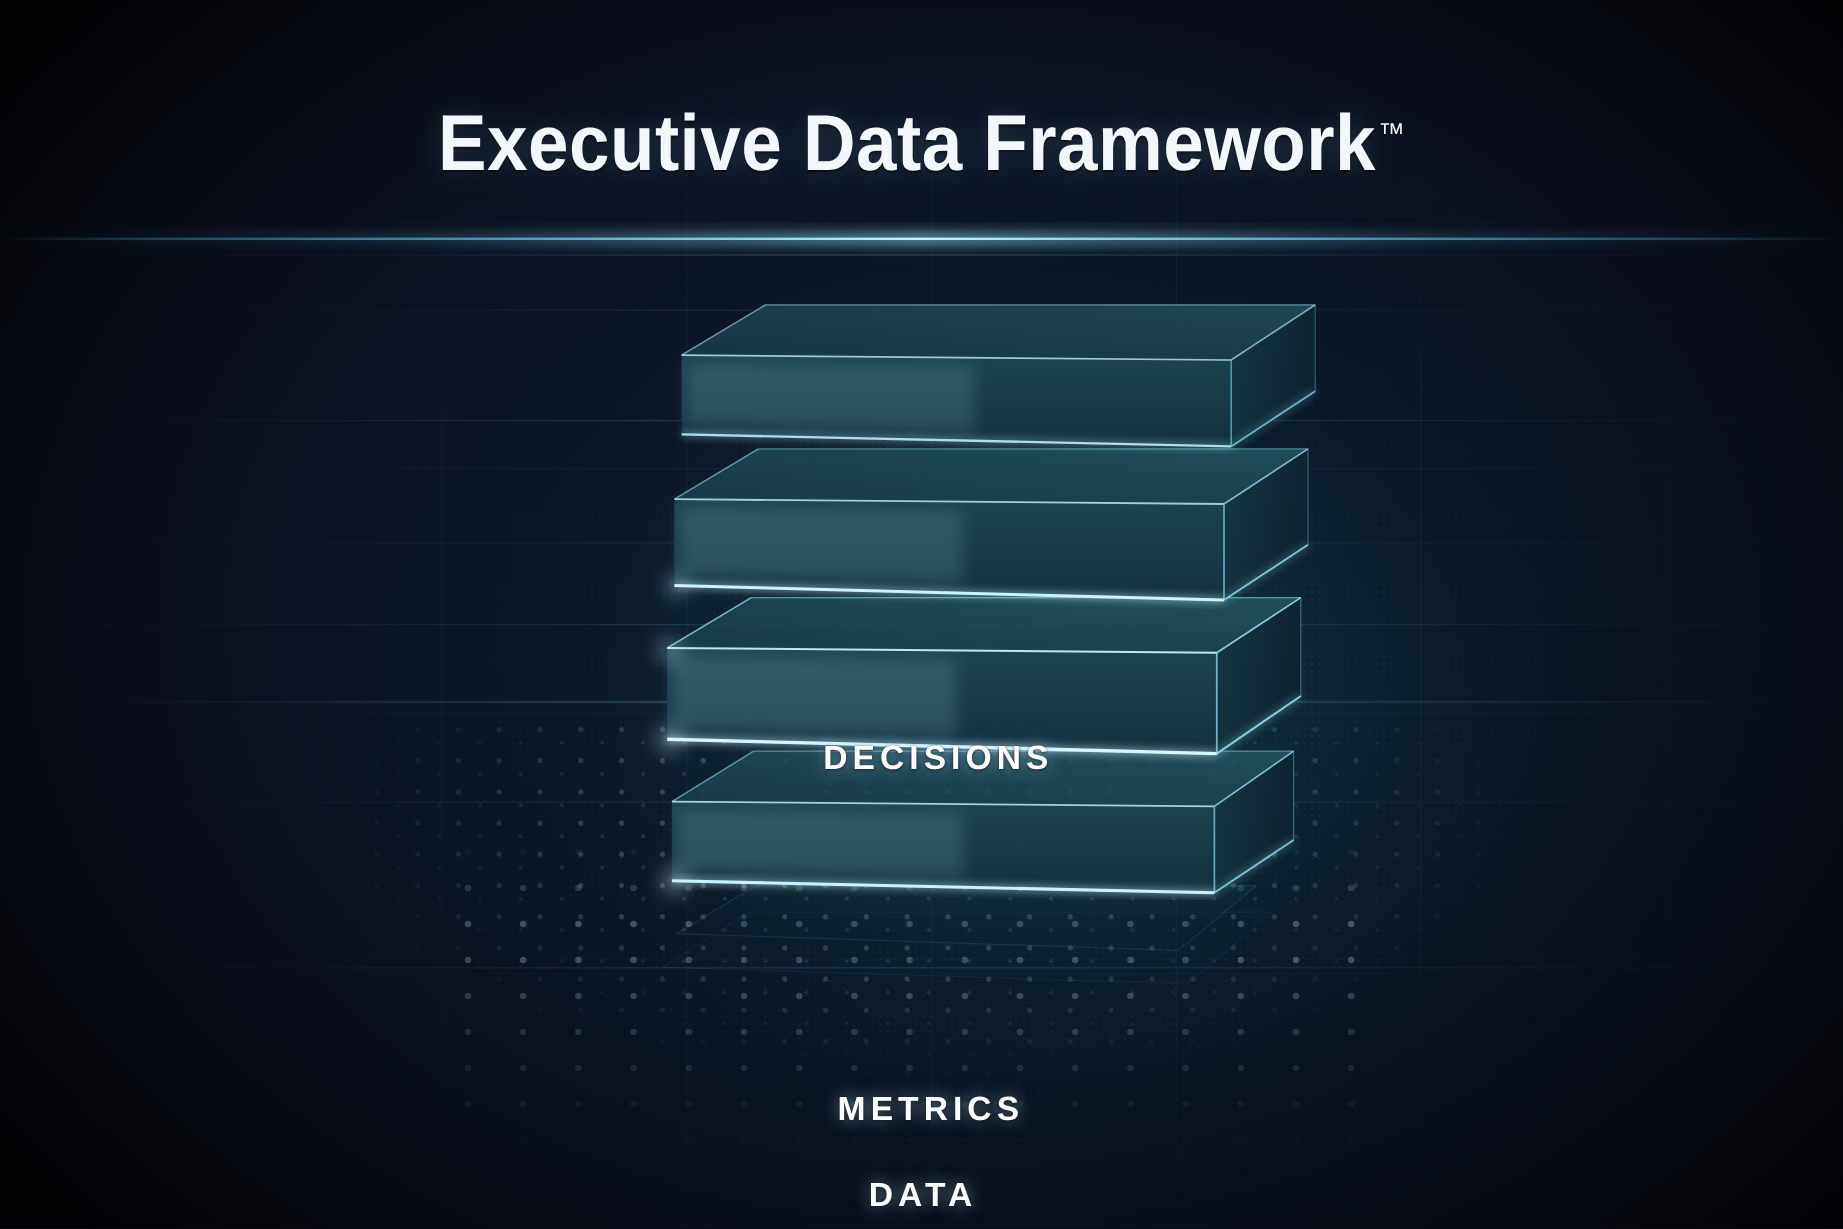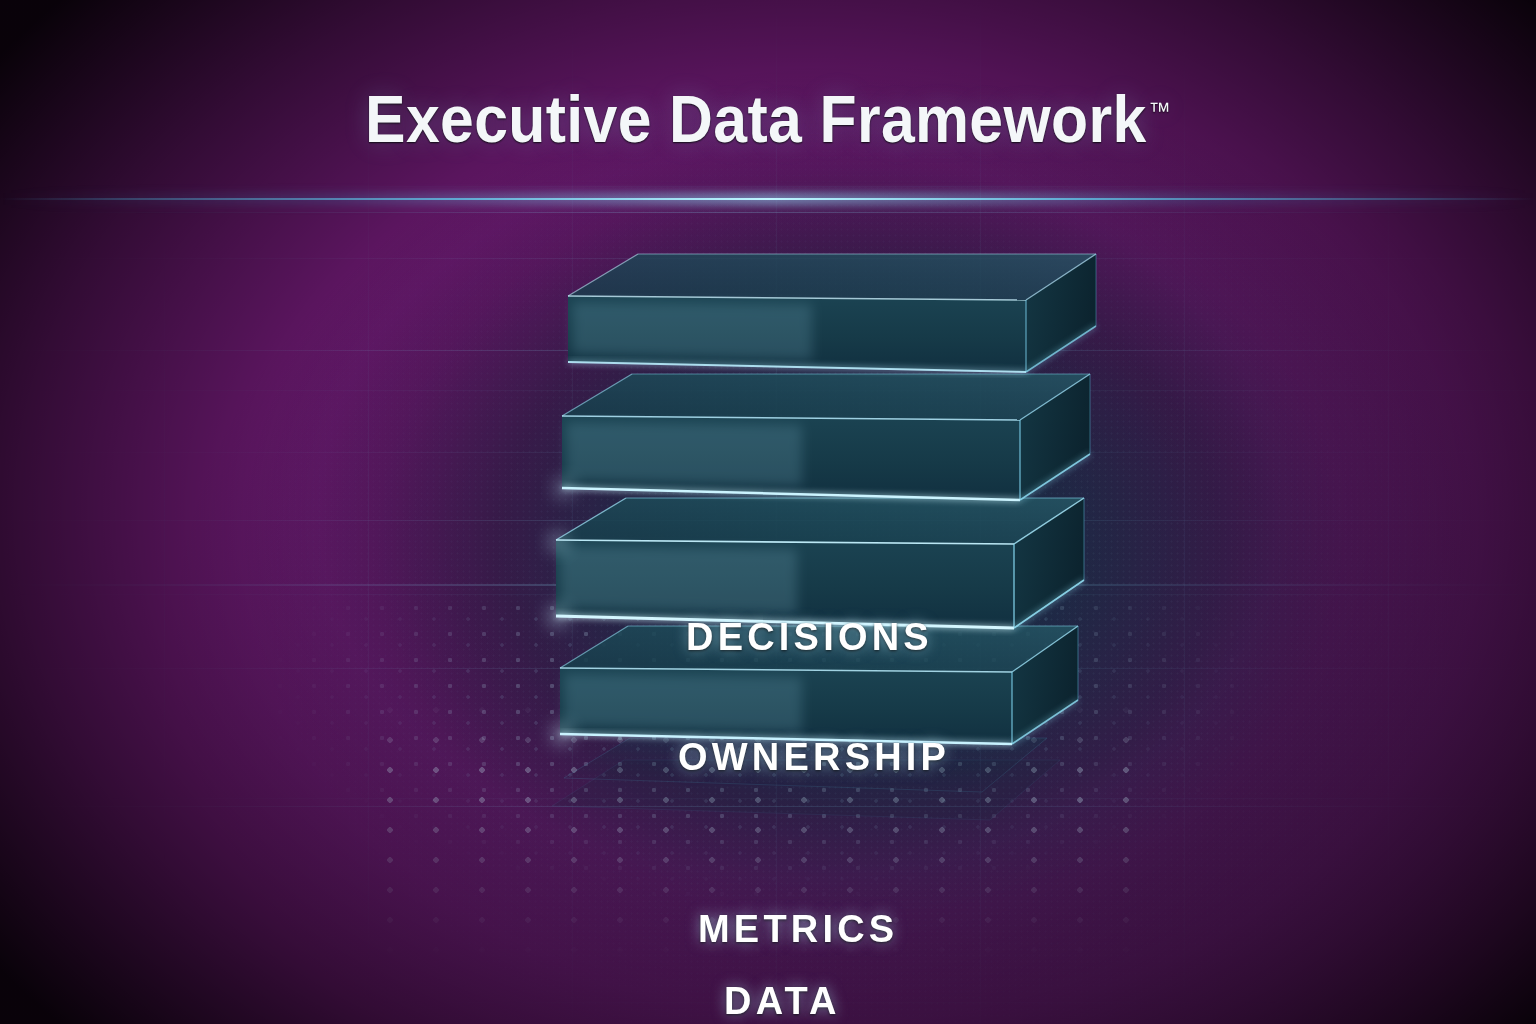--- a/index.html
+++ b/index.html
@@ -8,21 +8,21 @@
   html, body {
     width:1536px; height:1024px;
     background:#000000;
     overflow:hidden;
     font-family:"Liberation Sans", sans-serif;
   }
 
   #stage {
     position:relative;
     width:1536px; height:1024px;
-    background:#701a75;
+    background:#0f172a;
     overflow:hidden;
   }
 
   
 
   
   .bg-haze {
     position:absolute; inset:0;
     background:
       radial-gradient(ellipse 620px 480px at 56% 53%,
@@ -175,21 +175,21 @@
     position:absolute;
     left:512px; top:268px;
     width:620px; height:560px;
     z-index:15;
   }
   .stack svg { display:block; overflow:visible; }
 
   .slab-label {
     position:absolute;
     color:#ffffff;
-    font-size:38px;
+    font-size:28px;
     font-weight:600;
     letter-spacing:4.2px;
     white-space:nowrap;
     text-shadow:0 0 14px rgba(180,230,250,0.55), 0 1px 3px rgba(0,0,0,0.85);
     pointer-events:none;
   }
 </style>
 </head>
 <body>
 
@@ -355,19 +355,18 @@
 
       <g opacity="0.16">
         <polygon points="60,34 300,36 300,92 60,86" fill="#9fdcf2" filter="url(#blurLight)"></polygon>
         <polygon points="54,154 290,157 290,218 54,212" fill="#9fdcf2" filter="url(#blurLight)"></polygon>
         <polygon points="48,278 285,281 285,346 48,340" fill="#a8e2f6" filter="url(#blurLight)"></polygon>
         <polygon points="52,406 290,409 290,464 52,458" fill="#9fdcf2" filter="url(#blurLight)"></polygon>
       </g>
     </svg>
 
     <div class="slab-label" style="left:174px; top:348px;">DECISIONS</div>
-    <div class="slab-label" style="left:166px; top:468px;">OWNERSHIP</div>
     <div class="slab-label" style="left:186px; top:592px;margin-top:48px;">METRICS</div>
     <div class="slab-label" style="left:212px; top:712px;">DATA</div>
   </div>
 
   <div class="bg-vignette"></div>
 </div>
 
 </body></html>

